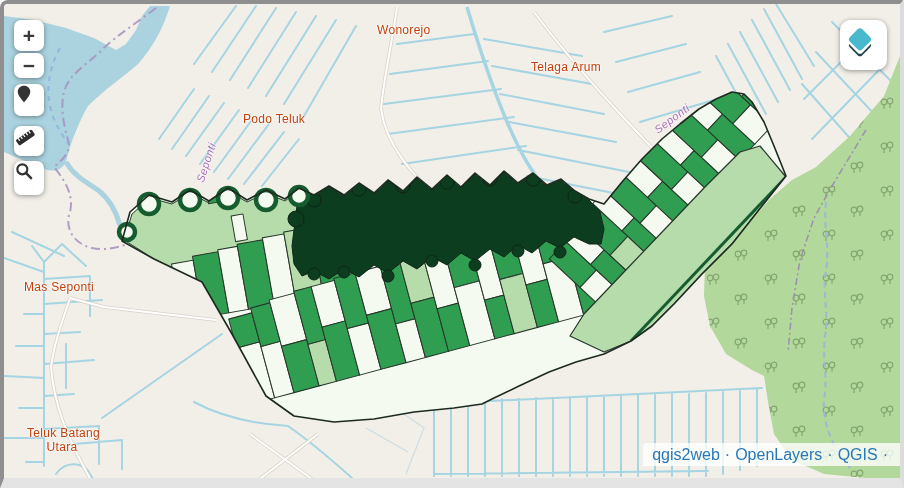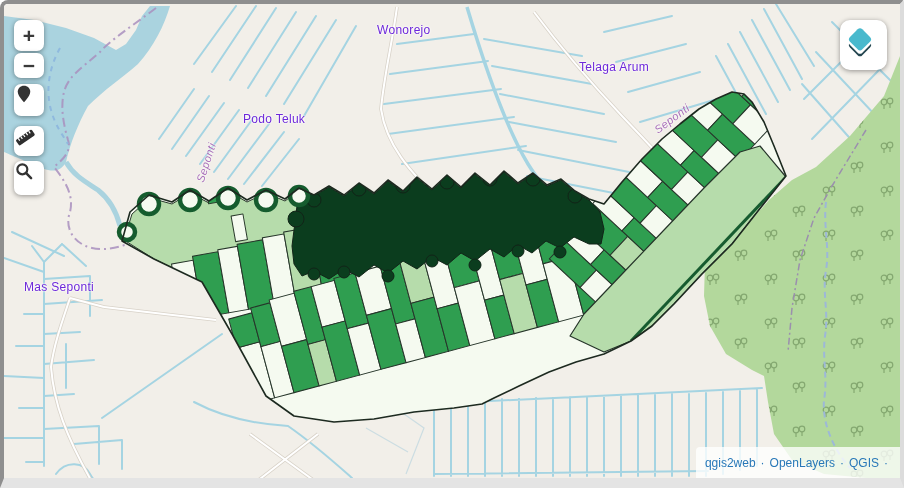--- a/index.html
+++ b/index.html
@@ -20,33 +20,33 @@
     color:#3a3a3a;cursor:pointer;padding:0;
   }
   .ctl.zoomin{top:16px;height:31px;font-size:21px;font-weight:bold;}
   .ctl.zoomout{top:49px;height:25px;font-size:21px;font-weight:bold;}
   .ctl.marker{top:80px;height:32px;}
   .ctl.ruler{top:122px;height:30px;}
   .ctl.search{top:157px;height:34px;}
   .ctl.layers{left:auto;right:13px;top:16px;width:47px;height:50px;border-radius:10px;}
   
   .maplabel{
-    position:absolute;color:#6d28d9;font-size:12px;letter-spacing:.3px;
+    position:absolute;color:#c2410c;font-size:12px;letter-spacing:.3px;
     text-shadow:0 0 2px #fff,0 0 2px #fff,0 0 3px #fff;white-space:nowrap;pointer-events:none;
   }
   .riverlabel{
     position:absolute;color:#a86fb8;font-size:11px;font-style:italic;letter-spacing:.5px;
     text-shadow:0 0 2px #fff,0 0 2px #fff;transform-origin:0 0;pointer-events:none;
   }
   .tb{width:70px;text-align:center;line-height:14px;}
   
   #attribution{
-    position:absolute;right:0;bottom:0;height:31px;display:flex;align-items:center;
+    position:absolute;right:0;bottom:12px;height:23px;display:flex;align-items:center;
     background:rgba(255,255,255,.78);border-radius:4px 0 0 0;padding:0 7px 0 9px;
-    font-size:12px;color:#2878b8;white-space:nowrap;
+    font-size:16px;color:#2878b8;white-space:nowrap;
   }
   #attribution a{color:#2878b8;text-decoration:none;cursor:pointer;}
   #attribution .sep{padding:0 5px;color:#2878b8;}
 </style>
 </head>
 <body>
 
 <div id="frame">
 <div id="map">
 
@@ -235,23 +235,27 @@
       <circle cx="224" cy="194" r="10"></circle>
       <circle cx="262" cy="196" r="10"></circle>
       <circle cx="295" cy="192" r="9"></circle>
     </g>
 
     <path fill="none" stroke="#1d2a20" stroke-width="1.6" d="M118,237 L126,208 L145,191 L168,198 L186,186 L205,197 L224,184 L243,196 L262,186 L281,195 L295,184 L310,191 L325,182 L340,191 L355,179 L370,189 L384,176 L399,187 L413,173 L428,185 L443,171 L457,183 L471,169 L486,181 L500,167 L514,179 L529,169 L543,181 L557,175 L571,187 L585,195 L600,200 L618,178 L638,155 L658,135 L676,120 L695,105 L712,95 L728,88 L740,90 L748,98 L760,118 L770,142 L782,172 L758,202 L728,240 L698,270 L670,300 L648,322 L627,337 L600,350 L572,358 L545,368 L515,382 L490,394 L478,400 L450,404 L410,408 L370,415 L330,418 L290,412 L262,392 L228,330 L198,278 L150,255 Z"></path>
   </g>
 </svg>
 
 <div class="maplabel" style="left:373px;top:19px">Wonorejo</div>
-<div class="maplabel" style="left:575px;top:56px">Telaga Arum</div>
+<div class="maplabel" style="left:527px;top:56px">Telaga Arum</div>
 <div class="maplabel" style="left:239px;top:108px">Podo Teluk</div>
 <div class="maplabel" style="left:20px;top:276px">Mas Seponti</div>
+<div class="maplabel tb" style="left:23px;top:422px">
+  <span>Teluk Batang</span><br>
+  <span>Utara</span>
+</div>
 <div class="riverlabel" style="left:190px;top:176px;transform:rotate(-72deg)">Seponti</div>
 <div class="riverlabel" style="left:648px;top:122px;transform:rotate(-37deg)">Seponti</div>
 
 <button class="ctl zoomin">+</button>
 <button class="ctl zoomout">−</button>
 
 <button class="ctl marker">
   <span style="display:flex">
     <svg width="20" height="20" viewBox="0 0 24 24">
             <path fill="#333" d="M12 2 C7.6 2 4.5 5.2 4.5 9.3 C4.5 14.2 12 22 12 22 C12 22 19.5 14.2 19.5 9.3 C19.5 5.2 16.4 2 12 2 Z"></path>

